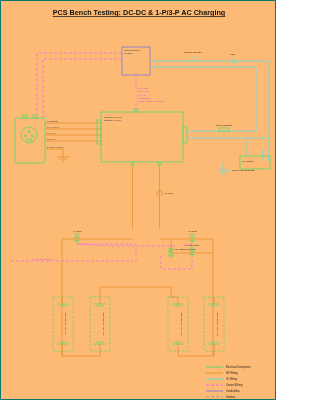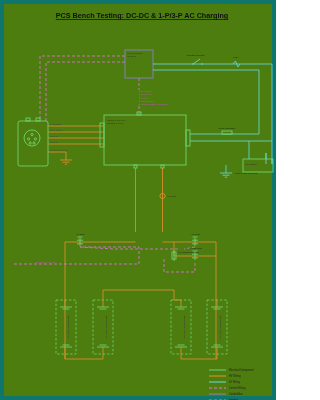--- a/index.html
+++ b/index.html
@@ -1,17 +1,17 @@
 <!DOCTYPE html>
 <html><head>
 <meta charset="utf-8">
 <style>
   html,body{margin:0;padding:0;background:#ffffff;}
   body{width:276px;height:400px;font-family:"Liberation Sans",sans-serif;overflow:hidden;}
-  #page{position:relative;width:276px;height:400px;background:#4d7c0f;box-sizing:border-box;border:4px solid #0f766e;}
+  #page{position:relative;width:276px;height:400px;background:#fdba74;box-sizing:border-box;border:1px solid #0f766e;}
   svg#schematic{position:absolute;left:0;top:0;width:276px;height:400px;display:block;}
   .ttl{font-size:7.2px;fill:#111;font-weight:bold;text-decoration:underline;}
   .lbl{font-size:2.3px;fill:#222;}
   .lbl-hv{font-size:2.3px;fill:#3d3d3d;}
   .lbl-ctl{font-size:2.4px;fill:#d04fd0;}
   .lbl-box{font-size:2.4px;fill:#333;}
   .lbl-leg{font-size:2.6px;fill:#222;}
   .lbl-sm{font-size:2.1px;fill:#333;}
   .lbl-v{font-size:2.2px;fill:#333;}
   .wire-hv{stroke:#e8912d;stroke-width:.8;fill:none;}

